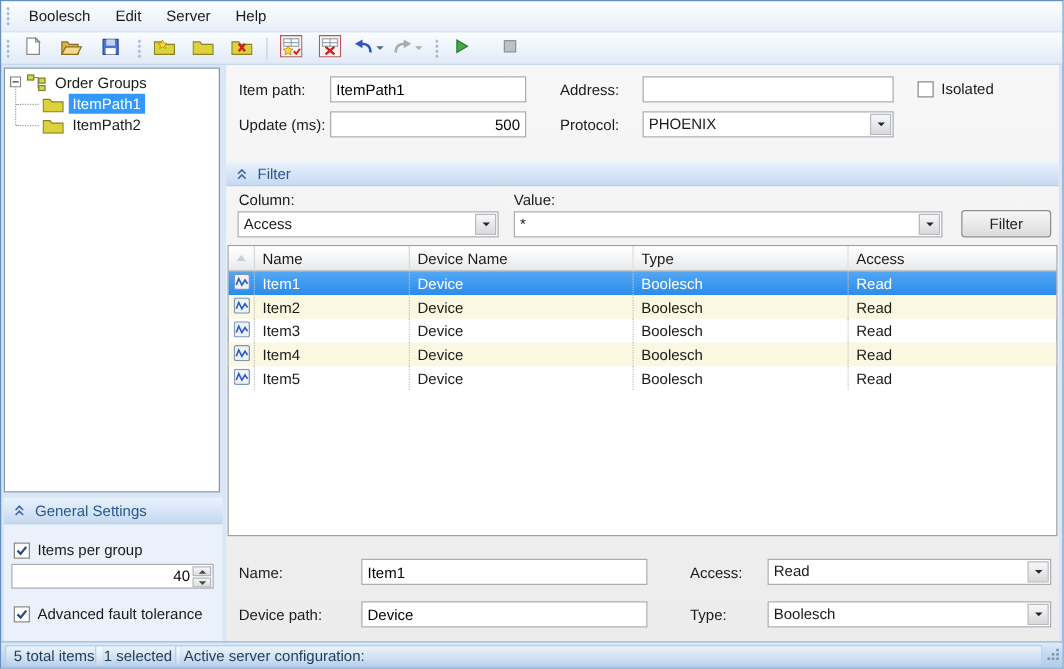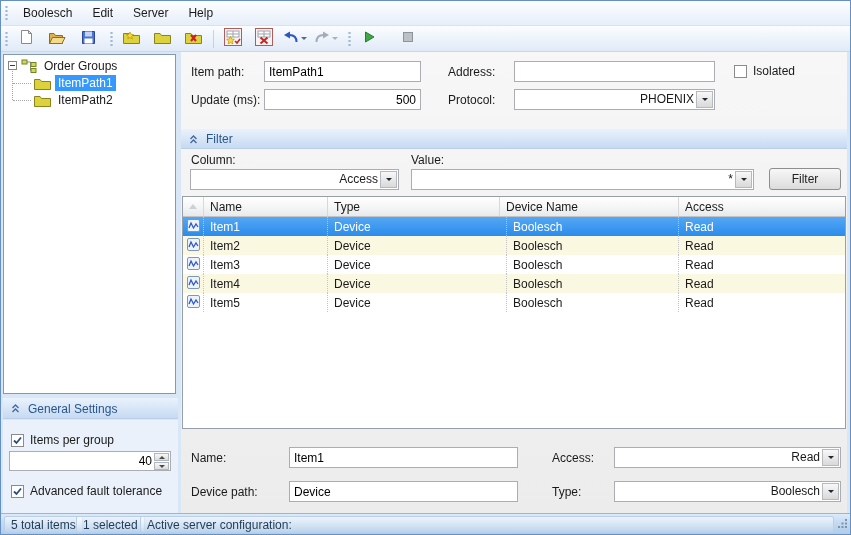--- a/index.html
+++ b/index.html
@@ -68,21 +68,21 @@
   .tri-dn { width:0; height:0; border-left:3px solid transparent; border-right:3px solid transparent; border-top:3px solid #4a4a4a; }
 
   
   .rightpanel { position:absolute; left:180px; top:51px; width:666px; height:462px; background:linear-gradient(#f7f7f7,#ececec); }
 
   .lbl { position:absolute; white-space:nowrap; }
   .tbox { position:absolute; background:#fff; border:1px solid #abadb3; }
   .tbox input { width:100%; height:100%; border:0; outline:0; padding:2px 4px; font:12px "Liberation Sans",sans-serif; background:transparent; }
   .tbox input.right { text-align:right; }
 
-  .combo { position:absolute; background:#fff; border:1px solid #abadb3;text-align:right; }
+  .combo { position:absolute; background:#fff; border:1px solid #abadb3; }
   .combo .ctext { position:absolute; left:4px; top:2px; right:20px; white-space:nowrap; overflow:hidden; }
   .combo .cbtn { position:absolute; right:1px; top:1px; bottom:1px; width:17px;
     background:linear-gradient(#f8f8f8,#d9d9d9); border:1px solid #b5bac1;
     display:flex; align-items:center; justify-content:center; }
   .combo .cbtn .tri-dn { border-top-color:#20282f; }
 
   .btn {
     position:absolute; border:1px solid #8e8e8e; border-radius:3px;
     background:linear-gradient(#f7f7f7,#ebebeb 45%,#dcdcdc);
     font:12px "Liberation Sans",sans-serif; color:#222;
@@ -357,22 +357,22 @@
   <button class="btn" style="left:768px; top:167px; width:72px; height:22px;">Filter</button>
 
   <div class="grid">
     <div class="ghead">
       <div class="hc c0" style="justify-content:center; padding-left:0;">
           <svg width="8" height="5">
             <polygon points="4,0 8,5 0,5" fill="#ccd1d8"></polygon>
           </svg>
         </div>
       <div class="hc c1">Name</div>
+      <div class="hc c2">Device Name</div>
       <div class="hc c3">Type</div>
-      <div class="hc c2">Device Name</div>
       <div class="hc c4">Access</div>
     </div>
 
     <div class="grow sel">
       <div class="gc c0 icon">
           <span><svg width="13" height="13" viewBox="0 0 13 13">
               <rect x=".5" y=".5" width="12" height="12" rx="1.5" fill="#eef3fa" stroke="#7d97b8"></rect>
               <polyline points="2,9 4,4 6.5,9 9,5 11,8" fill="none" stroke="#2f58c8" stroke-width="1.3"></polyline>
             </svg></span>
         </div>

